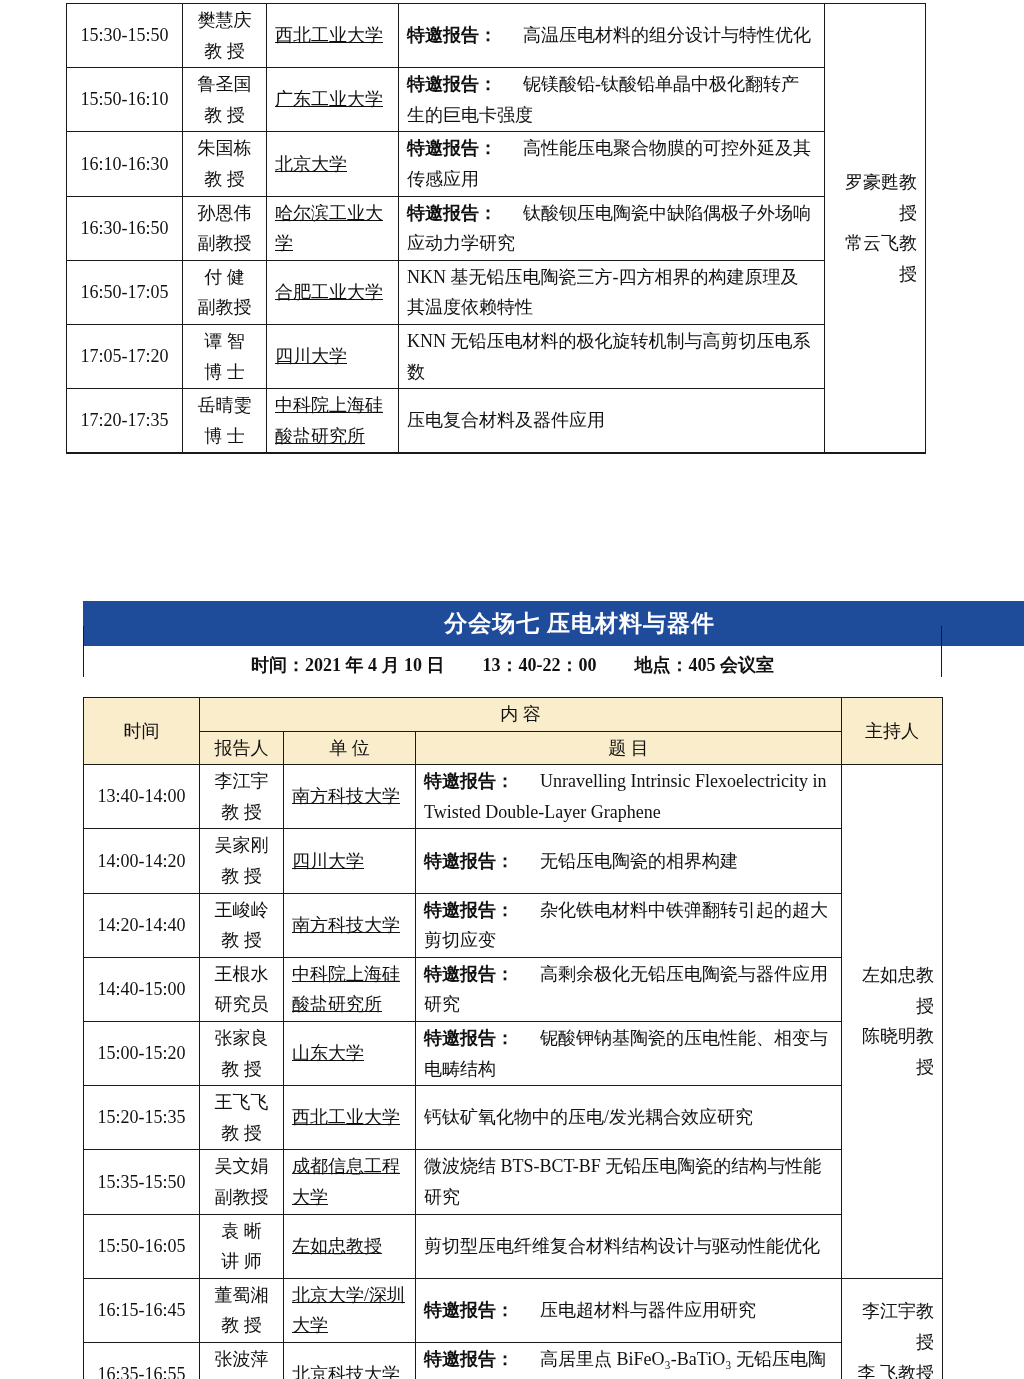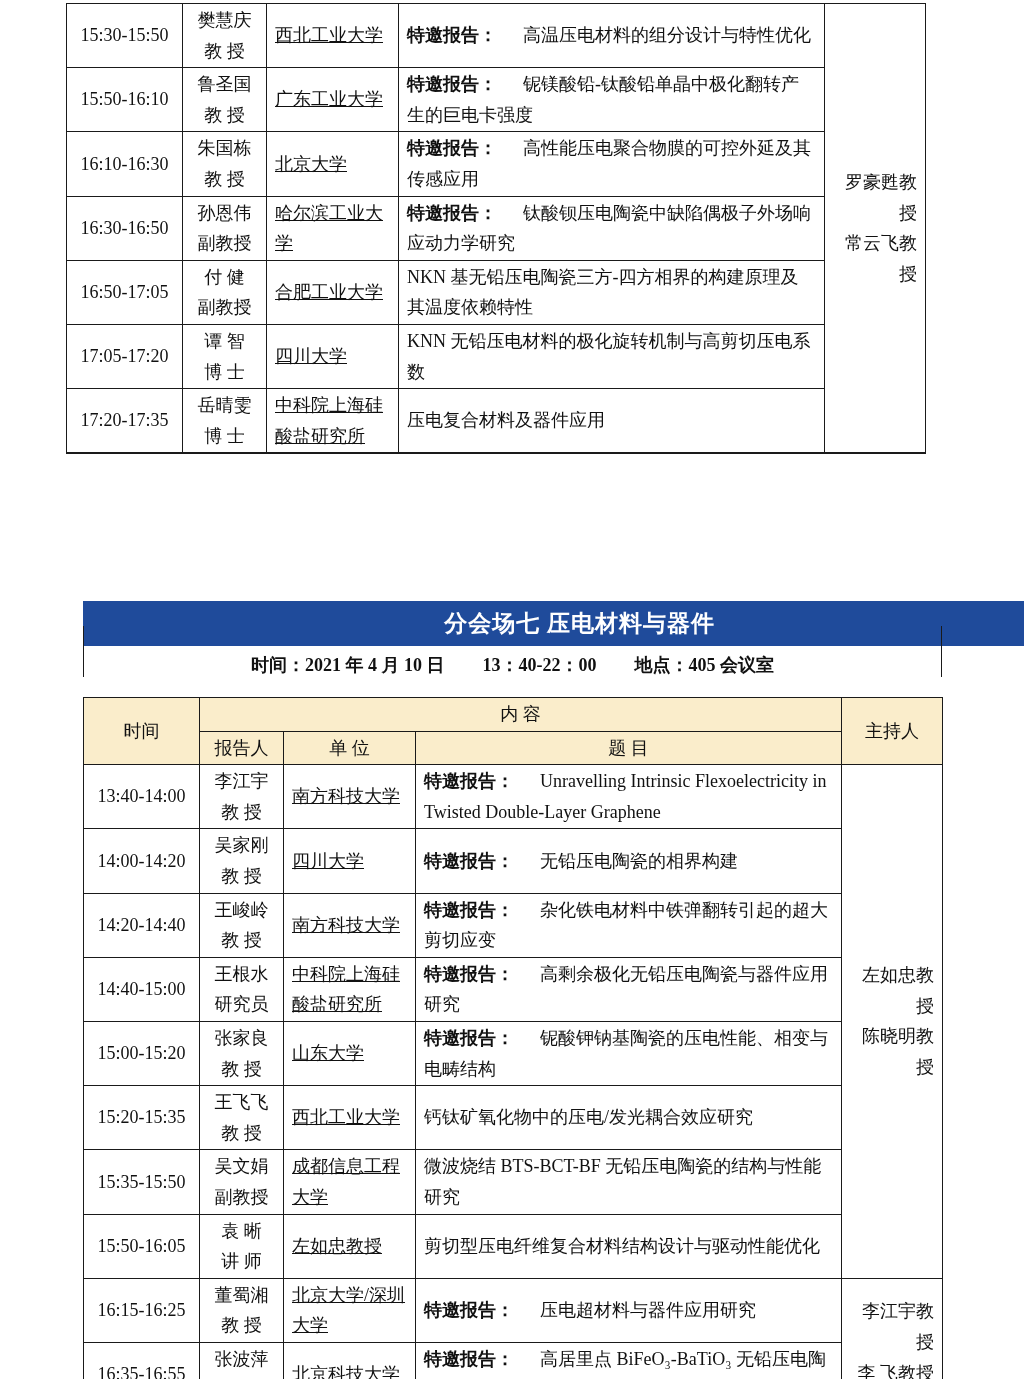--- a/index.html
+++ b/index.html
@@ -232,21 +232,21 @@
     <tr class="r">
       <td class="time">15:50-16:05</td>
       <td class="spk">
           <div>袁 晰</div>
           <div>讲 师</div>
         </td>
       <td class="unit">左如忠教授</td>
       <td class="title"><span class="tp"></span><span>剪切型压电纤维复合材料结构设计与驱动性能优化</span></td>
     </tr>
     <tr class="r">
-      <td class="time">16:15-16:25</td>
+      <td class="time">16:15-16:45</td>
       <td class="spk">
           <div>董蜀湘</div>
           <div>教 授</div>
         </td>
       <td class="unit">北京大学/深圳大学</td>
       <td class="title"><span class="tp">特邀报告：</span><span>压电超材料与器件应用研究</span></td>
       <td class="host" rowspan="2">
           <div>李江宇教授</div>
           <div>李 飞教授</div>
         </td>

